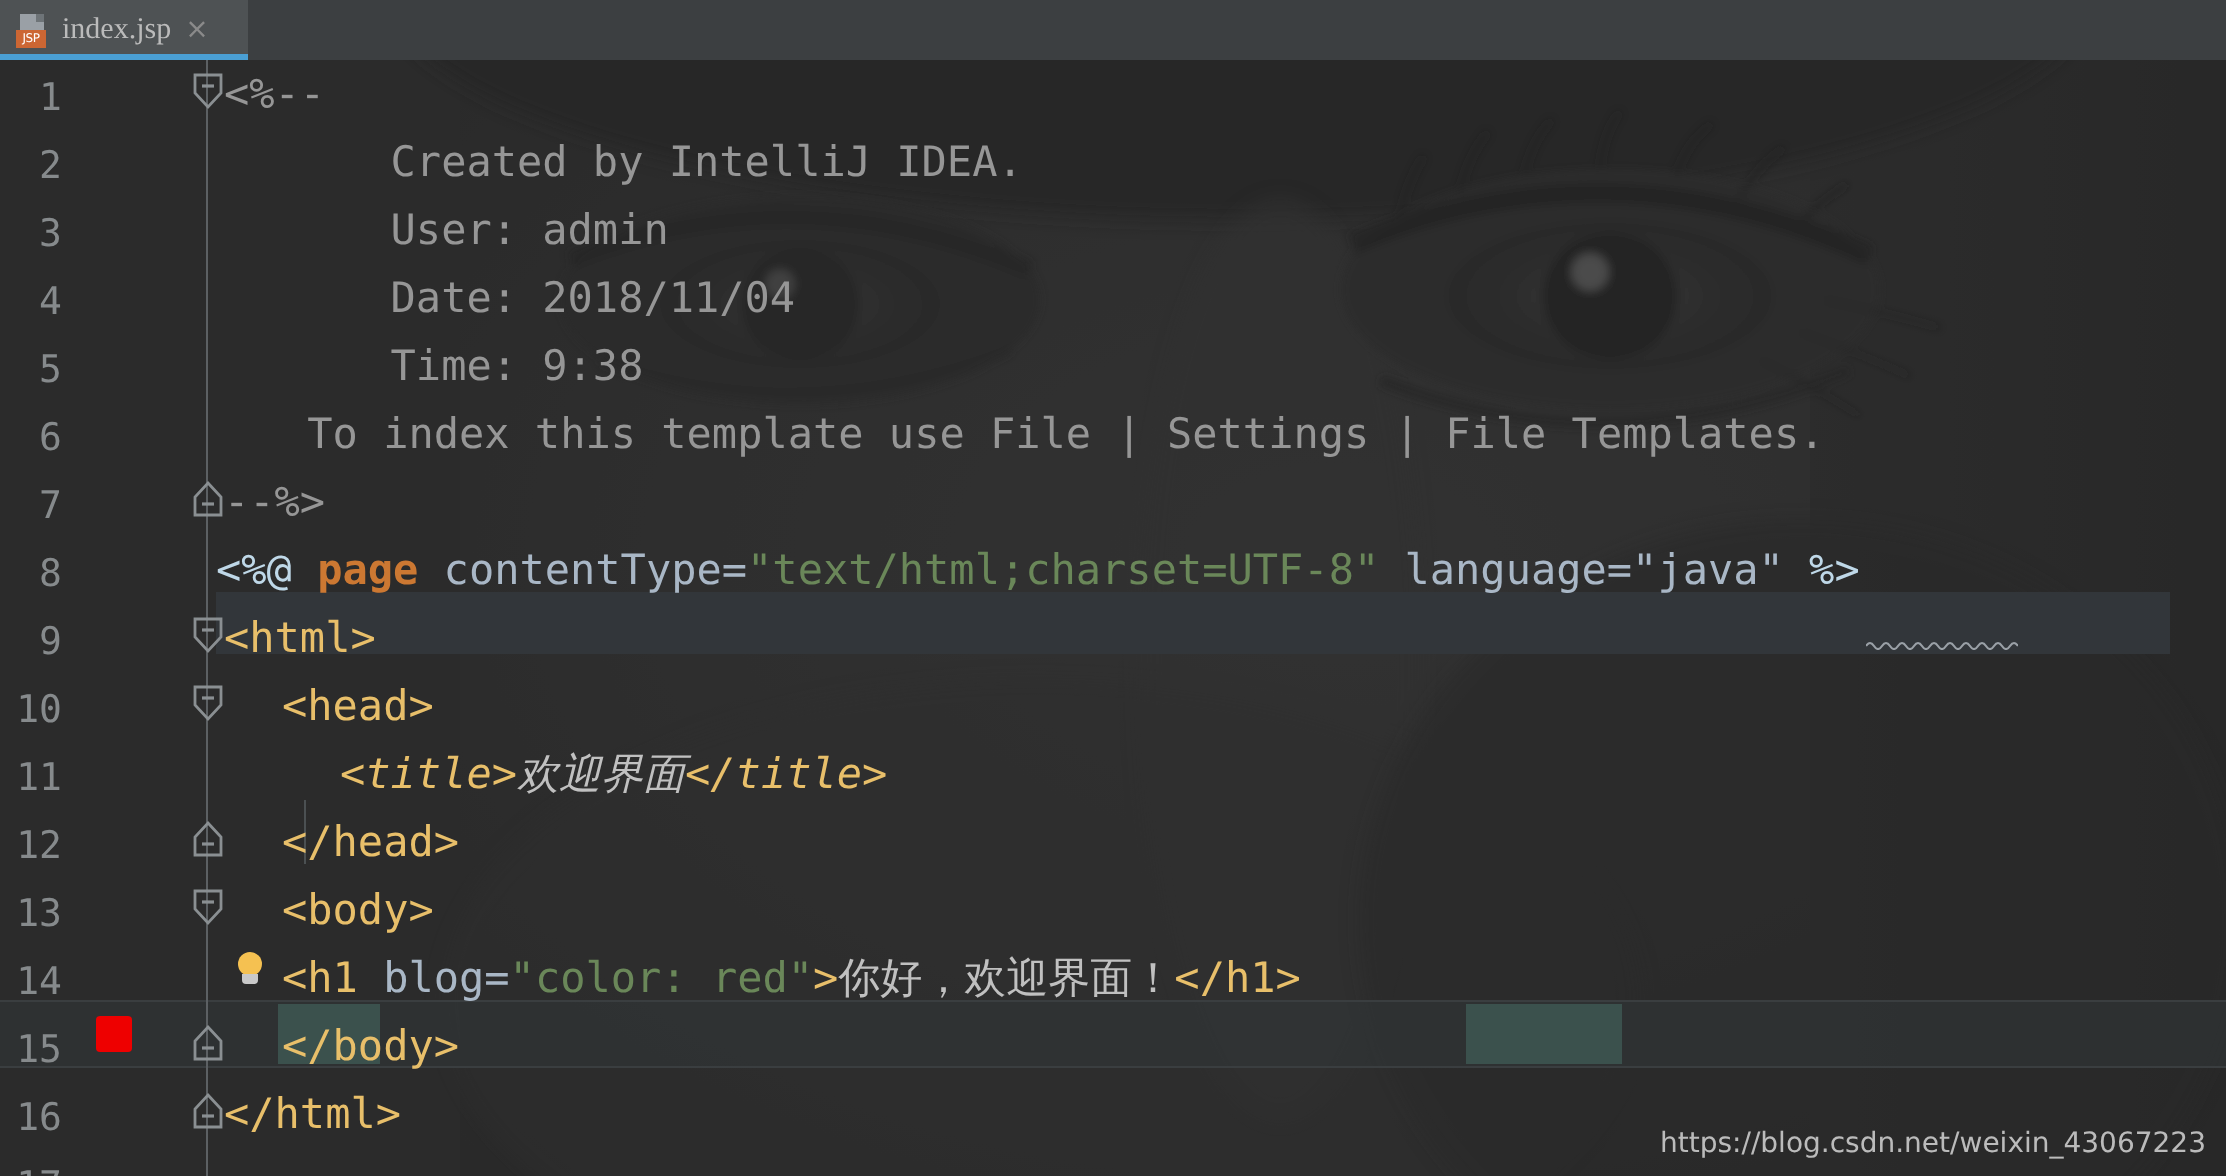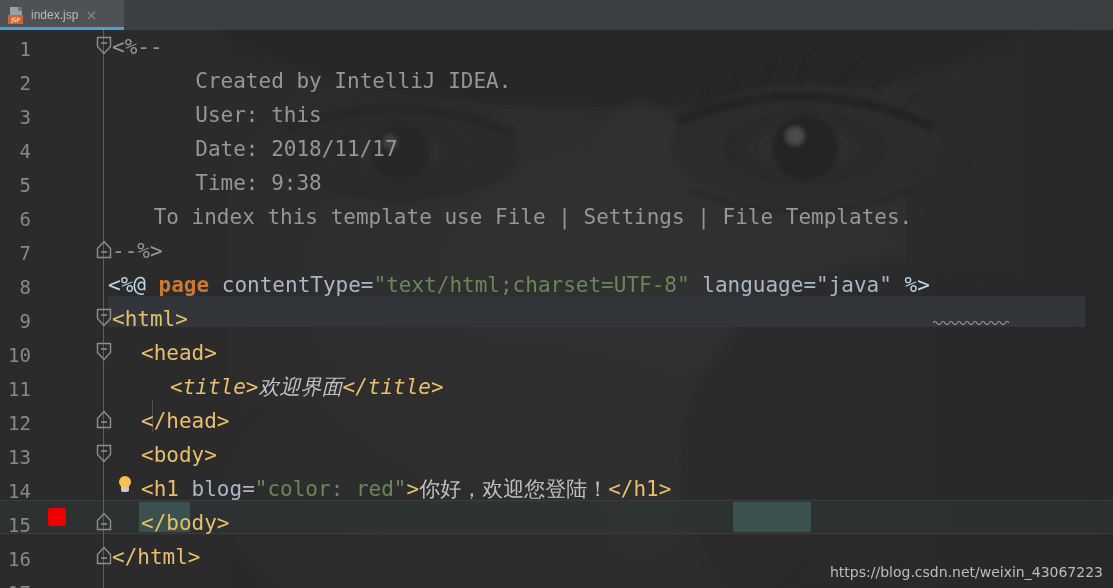--- a/index.html
+++ b/index.html
@@ -83,22 +83,22 @@
     background: #cc6633;
     color: #ffffff;
     font-size: 6px;
     font-family: "DejaVu Sans", sans-serif;
     line-height: 9px;
     text-align: center;
     letter-spacing: -0.2px;
   }
   .tab-label {
     color: #bbbbbb;
-    font-size: 12px;
-    font-family: Liberation Sans, sans-serif;
+    font-size: 15px;
+    font-family: Liberation Serif, serif;
     white-space: nowrap;
   }
   .tab-close {
     color: #8a8a8a;
     font-size: 14px;
     font-family: "DejaVu Sans", sans-serif;
     margin-left: 7px;
     line-height: 1;
   }
 
@@ -425,32 +425,32 @@
         <svg width="16" height="26">
             <path d="M8 1.5 l6.5 7 v9 h-13 v-9 z" fill="none" stroke="#8a8f92" stroke-width="1.4"></path>
             <line x1="5" y1="12" x2="11" y2="12" stroke="#8a8f92" stroke-width="1.6"></line>
           </svg>
       </div>
     </div>
 
     <div class="code" id="code-layer">
         <div class="line" style="top: 0px; left: 112px;"><span class="cmt">&lt;%--</span></div>
         <div class="line" style="top: 34px; left: 170px;"><span class="cmt">  Created by IntelliJ IDEA.</span></div>
-        <div class="line" style="top: 68px; left: 170px;"><span class="cmt">  User: this</span></div>
-        <div class="line" style="top: 102px; left: 170px;"><span class="cmt">  Date: 2018/11/17</span></div>
+        <div class="line" style="top: 68px; left: 170px;"><span class="cmt">  User: admin</span></div>
+        <div class="line" style="top: 102px; left: 170px;"><span class="cmt">  Date: 2018/11/04</span></div>
         <div class="line" style="top: 136px; left: 170px;"><span class="cmt">  Time: 9:38</span></div>
         <div class="line" style="top: 170px; left: 141px;"><span class="cmt"> To index this template use File | Settings | File Templates.</span></div>
         <div class="line" style="top: 204px; left: 112px;"><span class="cmt">--%&gt;</span></div>
         <div class="line" style="top: 238px; left: 108px;"><span class="jsp-punct">&lt;%@ </span><span class="kw">page</span><span class="attr"> contentType=</span><span class="str">"text/html;charset=UTF-8"</span><span class="attr"> language=</span><span class="plain">"java"</span><span class="jsp-punct"> %&gt;</span></div>
         <div class="line" style="top: 272px; left: 112px;"><span class="tag">&lt;html&gt;</span></div>
         <div class="line" style="top: 306px; left: 141px;"><span class="tag">&lt;head&gt;</span></div>
         <div class="line" style="top: 340px; left: 170px; font-style: italic;"><span class="tag">&lt;title&gt;</span><span class="txt">欢迎界面</span><span class="tag">&lt;/title&gt;</span></div>
         <div class="line" style="top: 374px; left: 141px;"><span class="tag">&lt;/head&gt;</span></div>
         <div class="line" style="top: 408px; left: 141px;"><span class="tag">&lt;body&gt;</span></div>
-        <div class="line" style="top: 442px; left: 141px;"><span class="tag">&lt;h1</span><span class="attr"> blog=</span><span class="str">"color: red"</span><span class="tag">&gt;</span><span class="txt">你好，欢迎您登陆！</span><span class="tag">&lt;/h1&gt;</span></div>
+        <div class="line" style="top: 442px; left: 141px;"><span class="tag">&lt;h1</span><span class="attr"> blog=</span><span class="str">"color: red"</span><span class="tag">&gt;</span><span class="txt">你好，欢迎界面！</span><span class="tag">&lt;/h1&gt;</span></div>
         <div class="line" style="top: 476px; left: 141px;"><span class="tag">&lt;/body&gt;</span></div>
         <div class="line" style="top: 510px; left: 112px;"><span class="tag">&lt;/html&gt;</span></div>
         <div class="line" style="top: 544px; left: 112px;"><span class="plain"></span></div>
       </div>
 
     <div class="squiggle" style="left:933px; top:290px; width:76px;">
       <svg width="76" height="5" viewBox="0 0 76 5">
         <path d="M0 3 q2 -3 4 0 t4 0 t4 0 t4 0 t4 0 t4 0 t4 0 t4 0 t4 0 t4 0 t4 0 t4 0 t4 0 t4 0 t4 0 t4 0 t4 0 t4 0 t4 0" fill="none" stroke="#9aa0a6" stroke-width="1.1"></path>
       </svg>
     </div>

